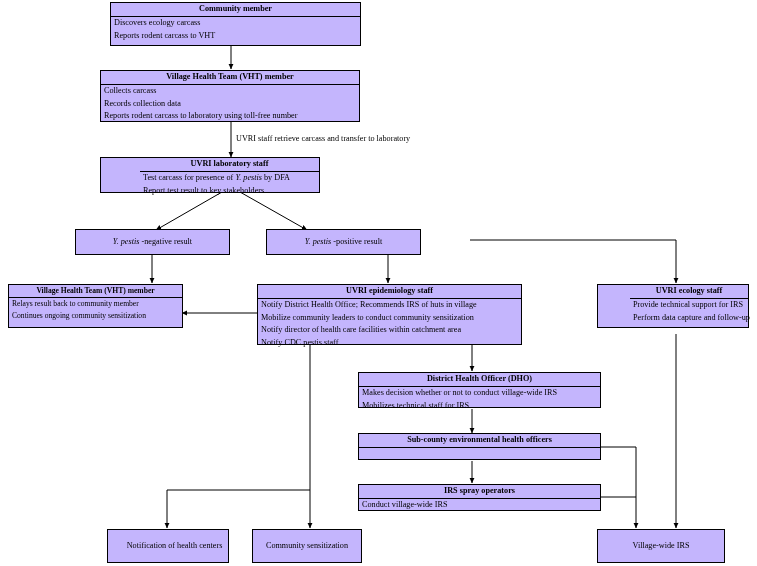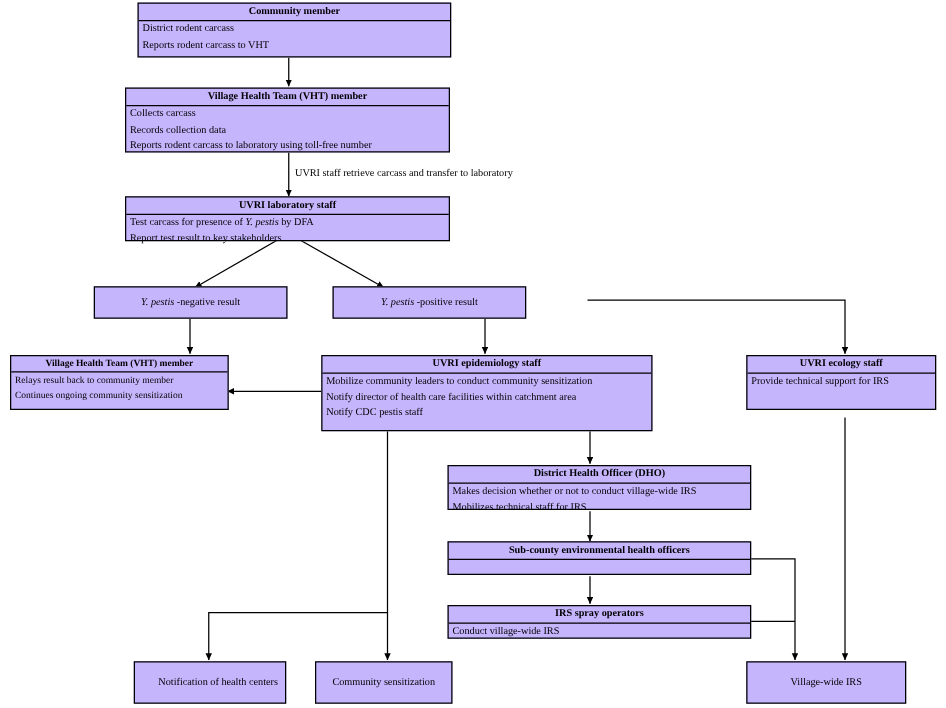--- a/index.html
+++ b/index.html
@@ -110,37 +110,37 @@
 
       <path d="M600,447 L636,447 L636,528" marker-end="url(#arrow)"></path>
 
       <path d="M600,497 L636,497"></path>
     </g>
   </svg>
 
   <div class="node" style="left:110px; top:2px; width:251px; height:44px;">
     <div class="node-title">Community member</div>
     <div class="node-body">
-      <div class="node-line">District rodent carcass</div>
+      <div class="node-line">Discovers ecology carcass</div>
       <div class="node-line">Reports rodent carcass to VHT</div>
     </div>
   </div>
 
   <div class="node" style="left:100px; top:70px; width:260px; height:52px;">
     <div class="node-title">Village Health Team (VHT) member</div>
     <div class="node-body">
       <div class="node-line">Collects carcass</div>
       <div class="node-line">Records collection data</div>
       <div class="node-line">Reports rodent carcass to laboratory using toll-free number</div>
     </div>
   </div>
 
   <div class="edge-note" style="left:236px; top:134px;">UVRI staff retrieve carcass and transfer to laboratory</div>
 
-  <div class="node" style="left:100px; top:157px; width:260px; height:36px;">
+  <div class="node" style="left:100px; top:157px; width:220px; height:36px;padding-left:39px;">
     <div class="node-title">UVRI laboratory staff</div>
     <div class="node-body">
       <div class="node-line"><span>Test carcass for presence of </span><span class="ital">Y. pestis</span><span> by DFA</span></div>
       <div class="node-line">Report test result to key stakeholders</div>
     </div>
   </div>
 
   <div class="node plain" style="left:266px; top:229px; width:155px; height:26px;">
     <div class="plain-label"><span class="ital">Y. pestis</span><span> -positive result</span></div>
   </div>
@@ -153,30 +153,32 @@
     <div class="node-title" style="font-size:7.6px;">Village Health Team (VHT) member</div>
     <div class="node-body">
       <div class="node-line" style="font-size:7.6px;">Relays result back to community member</div>
       <div class="node-line" style="font-size:7.6px;">Continues ongoing community sensitization</div>
     </div>
   </div>
 
   <div class="node" style="left:257px; top:284px; width:265px; height:61px;">
     <div class="node-title">UVRI epidemiology staff</div>
     <div class="node-body">
+      <div class="node-line">Notify District Health Office; Recommends IRS of huts in village</div>
       <div class="node-line">Mobilize community leaders to conduct community sensitization</div>
       <div class="node-line">Notify director of health care facilities within catchment area</div>
       <div class="node-line">Notify CDC pestis staff</div>
     </div>
   </div>
 
-  <div class="node" style="left:597px; top:284px; width:152px; height:44px;">
+  <div class="node" style="left:597px; top:284px; width:152px; height:44px;padding-left:32px;">
     <div class="node-title">UVRI ecology staff</div>
     <div class="node-body">
       <div class="node-line">Provide technical support for IRS</div>
+      <div class="node-line">Perform data capture and follow-up</div>
     </div>
   </div>
 
   <div class="node" style="left:358px; top:372px; width:243px; height:36px;">
     <div class="node-title">District Health Officer (DHO)</div>
     <div class="node-body">
       <div class="node-line">Makes decision whether or not to conduct village-wide IRS</div>
       <div class="node-line">Mobilizes technical staff for IRS</div>
     </div>
   </div>

